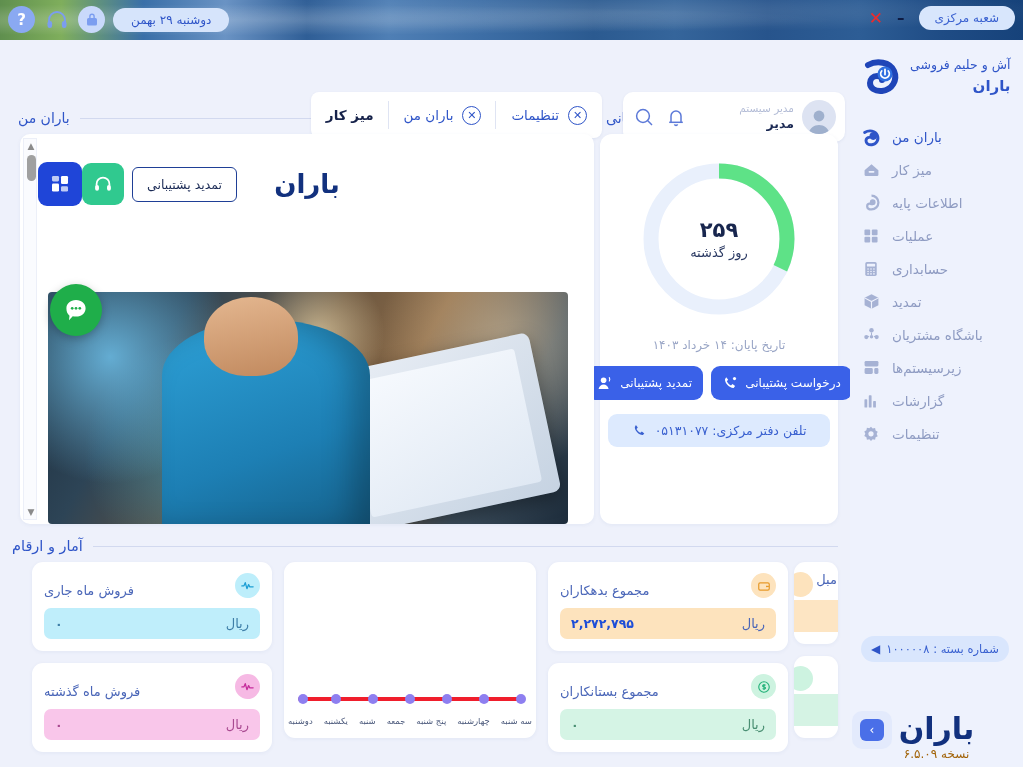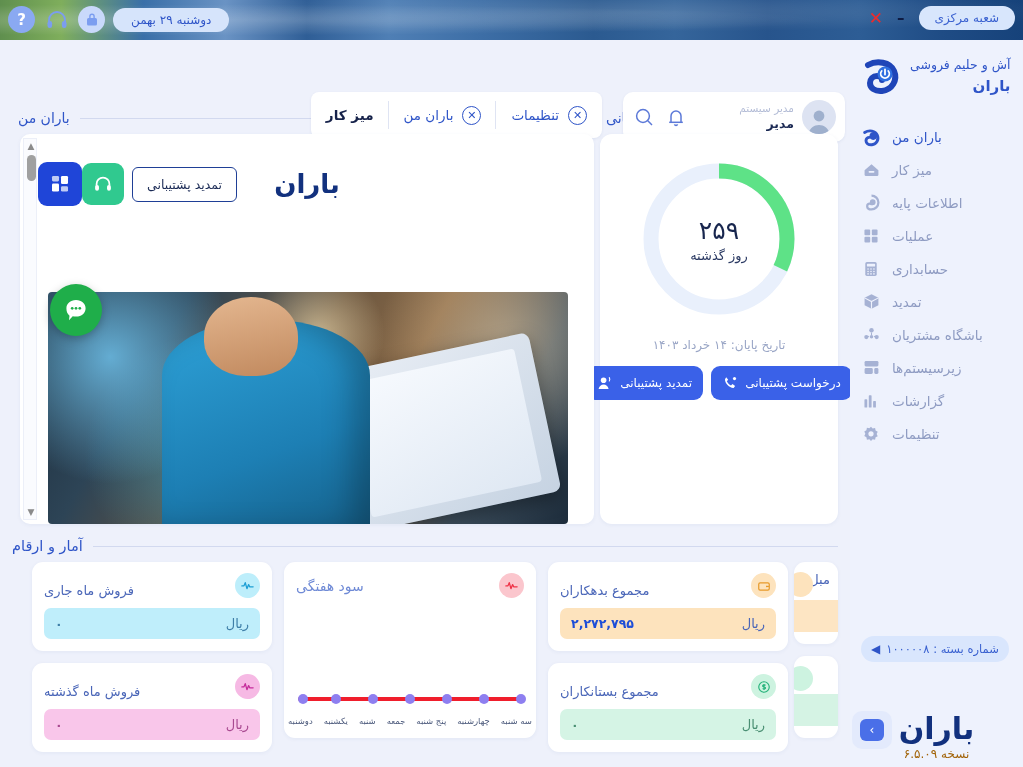--- a/index.html
+++ b/index.html
@@ -115,21 +115,21 @@
 
   
   .support-col { width:256px; padding-right:6px; }
   .support-card {
     background:#fff; border-radius:12px; margin:0 6px; height:390px; position:relative;
     box-shadow:0 1px 4px rgba(40,60,130,.06); padding-top:18px;
   }
   .donut-wrap { display:flex; justify-content:center; margin-top:6px; }
   .donut { position:relative; width:162px; height:162px; }
   .donut .center { position:absolute; inset:0; display:flex; flex-direction:column; align-items:center; justify-content:center; }
-  .donut .num { font-size:25px; font-weight:400; color:#18264e; }
+  .donut .num { font-size:21px; font-weight:700; color:#18264e; }
   .donut .sub { font-size:13px; color:#2b3a63; margin-top:3px; }
   .enddate { text-align:center; color:#9aa6c6; font-size:12px; margin-top:18px; }
   .sup-btns { display:flex; gap:8px; justify-content:center; margin-top:14px; }
   .sup-btn {
     background:#3a61e8; color:#fff; border-radius:9px; font-size:12px; padding:9px 11px;
     display:flex; align-items:center; gap:7px; white-space:nowrap;
   }
   .phonebar {
     margin:14px 8px 0 8px; background:#ddeafe; border-radius:9px; color:#3a61d0; font-size:12.5px;
     padding:9px 12px; display:flex; align-items:center; justify-content:center; gap:8px;
@@ -208,21 +208,21 @@
   .spark-line { position:absolute; left:4px; right:4px; top:3px; height:4px; background:#f01e2c; border-radius:2px; }
   .spark-dot { position:absolute; top:0; width:10px; height:10px; border-radius:50%; background:#8e7ff0; }
   .daylabels { position:absolute; left:4px; right:4px; bottom:12px; display:flex; flex-direction:row-reverse; justify-content:space-between;margin-top:32px; }
   .daylabels span { font-size:8.5px; color:#4c5a7c; white-space:nowrap; }
 
   .cut-card {
     width:44px; background:#fff; border-radius:11px; height:82px; margin-top:0; overflow:hidden;
     box-shadow:0 1px 4px rgba(40,60,130,.06); padding:11px 0 0 0; position:relative;
   }
   .cut-col { width:50px; padding-right:6px; }
-  .cut-title { color:#4a66b8; font-size:13px; position:absolute; right:8px; top:10px; white-space:nowrap; }
+  .cut-title { color:#4a66b8; font-size:13px; position:absolute; right:1px; top:10px; white-space:nowrap; }
   .cut-val { position:absolute; right:0; left:0; top:38px; height:32px; background:#fde5c3; }
   .cut-card2 { margin-top:12px; }
   .cut-val2 { background:#d5f3e4; }
   .cut-ico { position:absolute; left:-6px; top:10px; width:25px; height:25px; border-radius:50%; }
 </style>
 </head>
 <body>
 
 <div id="app">
 
@@ -484,20 +484,26 @@
             </div>
             <div class="sup-btn">
               <span>تمدید پشتیبانی</span>
               <svg width="16" height="16" viewBox="0 0 16 16" fill="#fff">
                   <circle cx="6.6" cy="5.2" r="2.8"></circle>
                   <path d="M1.6 14c.6-3 2.6-4.6 5-4.6s4.4 1.6 5 4.6z"></path>
                   <path d="M12.3 2.6a3.3 3.3 0 010 3.4" stroke="#fff" stroke-width="1.1" fill="none" stroke-linecap="round"></path>
                 </svg>
             </div>
           </div>
+          <div class="phonebar">
+            <span>تلفن دفتر مرکزی: ۰۵۱۳۱۰۷۷</span>
+            <svg width="15" height="15" viewBox="0 0 16 16" fill="#3a61d0">
+                <path d="M4.2 2.2l2 2.6-1.4 1.5c.9 1.9 2.3 3.3 4.2 4.2l1.5-1.4 2.6 2-1.5 1.8c-3.9.3-8.9-4.7-8.6-8.6z"></path>
+              </svg>
+          </div>
         </div>
       </div>
 
       <div class="bm-col">
         <div class="bm-panel">
           <div class="vscroll">
             <div class="vs-arrow up">▲</div>
             <div class="vs-thumb"></div>
             <div class="vs-arrow dn">▼</div>
           </div>
@@ -596,28 +602,20 @@
             </div>
             <div class="stat-val" style="background:#d5f4e5;">
               <div class="cur" style="color:#4a8f73;">ریال</div>
               <div class="num" style="color:#4a8f73;">۰</div>
             </div>
           </div>
         </div>
 
         <div>
           <div class="chart-card">
-            <div class="chart-head">
-              <div class="chart-title">سود هفتگی</div>
-              <div class="stat-ico" style="background:#fbc6cd;color:#ef3347;">
-                <svg width="15" height="15" viewBox="0 0 16 16" fill="none" stroke="currentColor" stroke-width="1.4" stroke-linecap="round" stroke-linejoin="round">
-                    <path d="M2 8.4h2.2L5.6 5l1.8 6.4L9.2 7l1.1 2.4h3.7"></path>
-                  </svg>
-              </div>
-            </div>
             <div class="spark">
               <div class="spark-line"></div>
               <div class="spark-dot" style="right:0px;"></div>
               <div class="spark-dot" style="right:37px;"></div>
               <div class="spark-dot" style="right:74px;"></div>
               <div class="spark-dot" style="right:111px;"></div>
               <div class="spark-dot" style="right:148px;"></div>
               <div class="spark-dot" style="right:185px;"></div>
               <div class="spark-dot" style="right:218px;"></div>
             </div>

